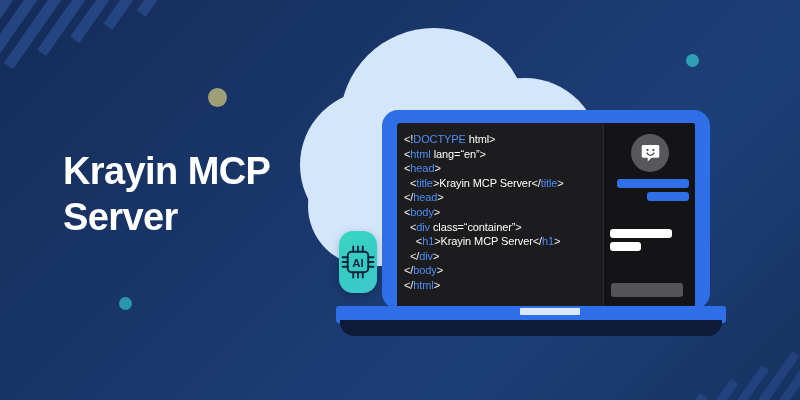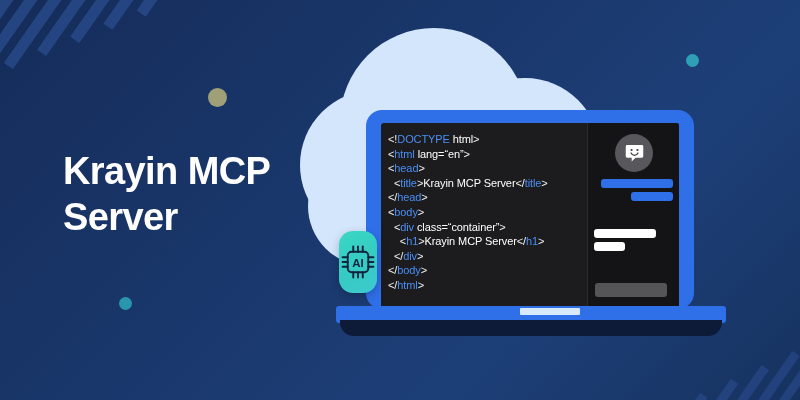--- a/index.html
+++ b/index.html
@@ -33,21 +33,21 @@
   
   #cloud { position:absolute; left:300px; top:28px; width:300px; height:285px; }
   #cloud i {
     position:absolute; display:block;
     background:#d3e6fb; border-radius:50%;
   }
 
   
   #laptop { position:absolute; left:368px; top:112px; width:330px; height:235px; }
   #laptop-frame {
-    position:absolute; left:0; top:0; width:324px; height:195px;
+    position:absolute; left:16px; top:0; width:324px; height:195px;
     background:#2f6fe8; border-radius:14px;
     box-shadow:0 0 0 2px #2f6fe8;
   }
   #laptop-screen {
     position:absolute; left:13px; top:11px; right:13px; bottom:0;
     background:#1c1c1e; border-radius:3px 3px 0 0;
     display:flex; overflow:hidden;
   }
   #laptop-base {
     position:absolute; left:-32px; top:194px; width:390px; height:17px;

